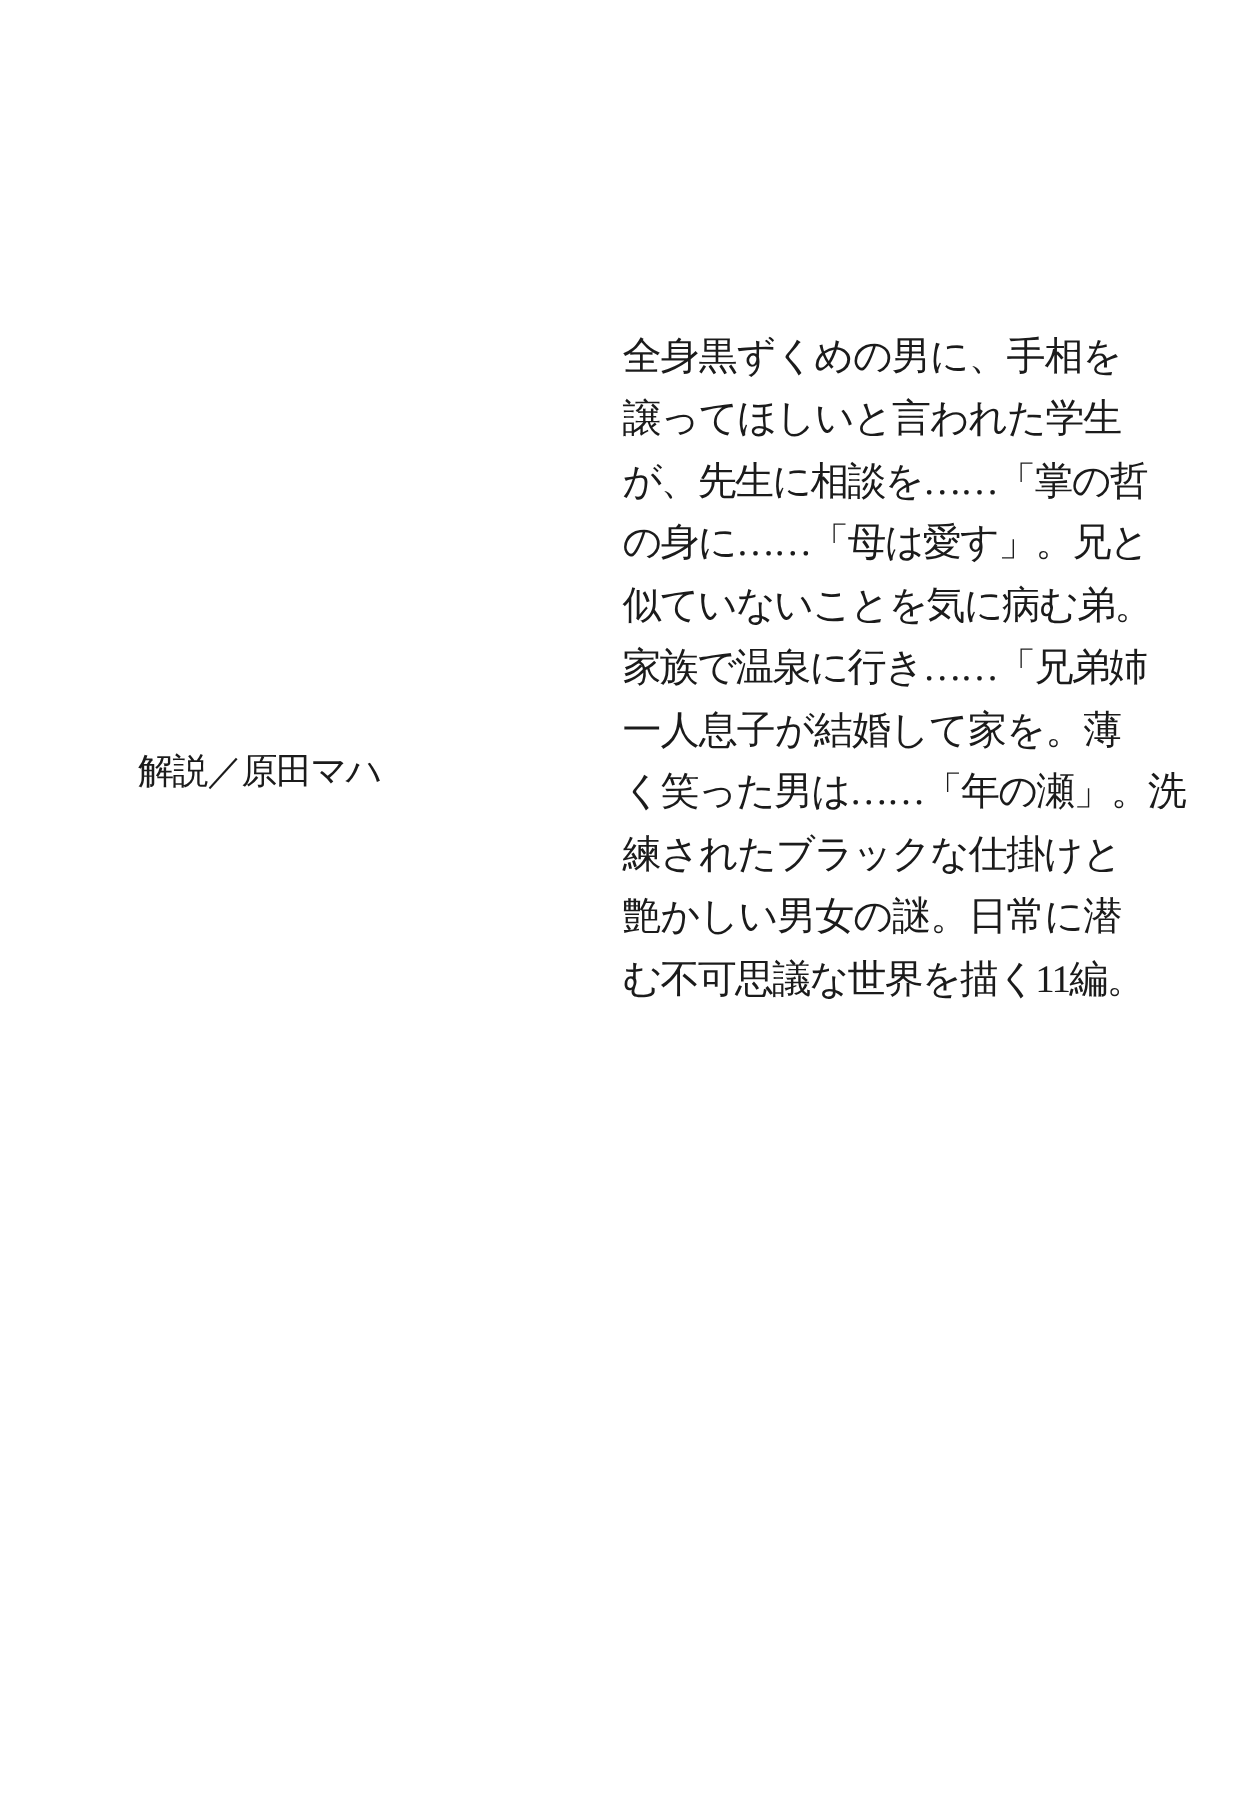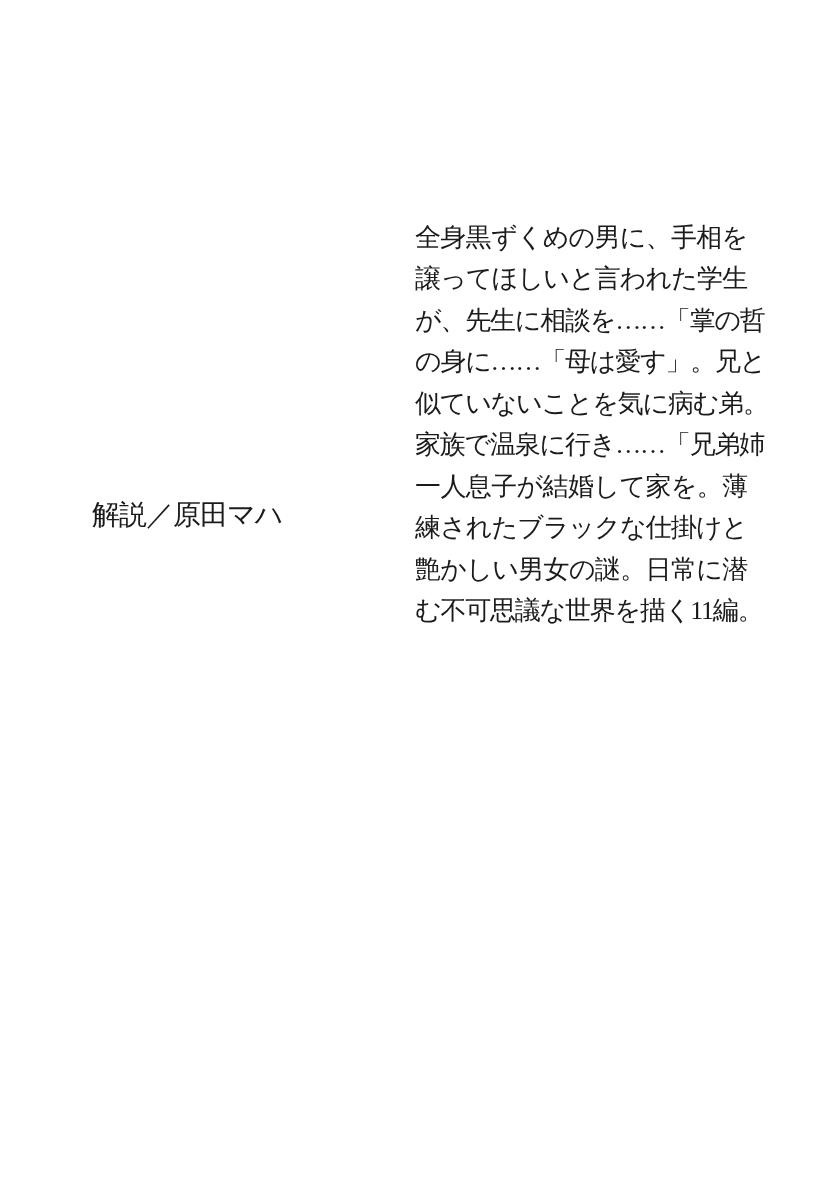--- a/index.html
+++ b/index.html
@@ -13,21 +13,21 @@
     height: 1200px;
     background: #ffffff;
     overflow: hidden;
     font-family: "Liberation Serif", "DejaVu Serif", serif;
     color: #1b1b1b;
   }
   .commentary-label {
     position: absolute;
     left: 92px;
     top: 499px;
-    font-size: 28px;
+    font-size: 24px;
     line-height: 32px;
     letter-spacing: -1px;
     white-space: nowrap;
     color: #1b1b1b;
   }
   .blurb {
     position: absolute;
     left: 415px;
     top: 198px;
     width: 332px;
@@ -53,18 +53,19 @@
   <div class="commentary-label">解説／原田マハ</div>
 
   <div class="blurb">
     <div class="blurb-line">全身黒ずくめの男に、手相を</div>
     <div class="blurb-line">譲ってほしいと言われた学生</div>
     <div class="blurb-line">が、先生に相談を……「掌の哲</div>
     <div class="blurb-line">の身に……「母は愛す」。兄と</div>
     <div class="blurb-line">似ていないことを気に病む弟。</div>
     <div class="blurb-line">家族で温泉に行き……「兄弟姉</div>
     <div class="blurb-line">一人息子が結婚して家を。薄</div>
+    <div class="blurb-line">く笑った男は……「年の瀬」。洗</div>
     <div class="blurb-line">練されたブラックな仕掛けと</div>
     <div class="blurb-line">艶かしい男女の謎。日常に潜</div>
     <div class="blurb-line">む不可思議な世界を描く11編。</div>
   </div>
 
 </div>
 
 </body></html>

